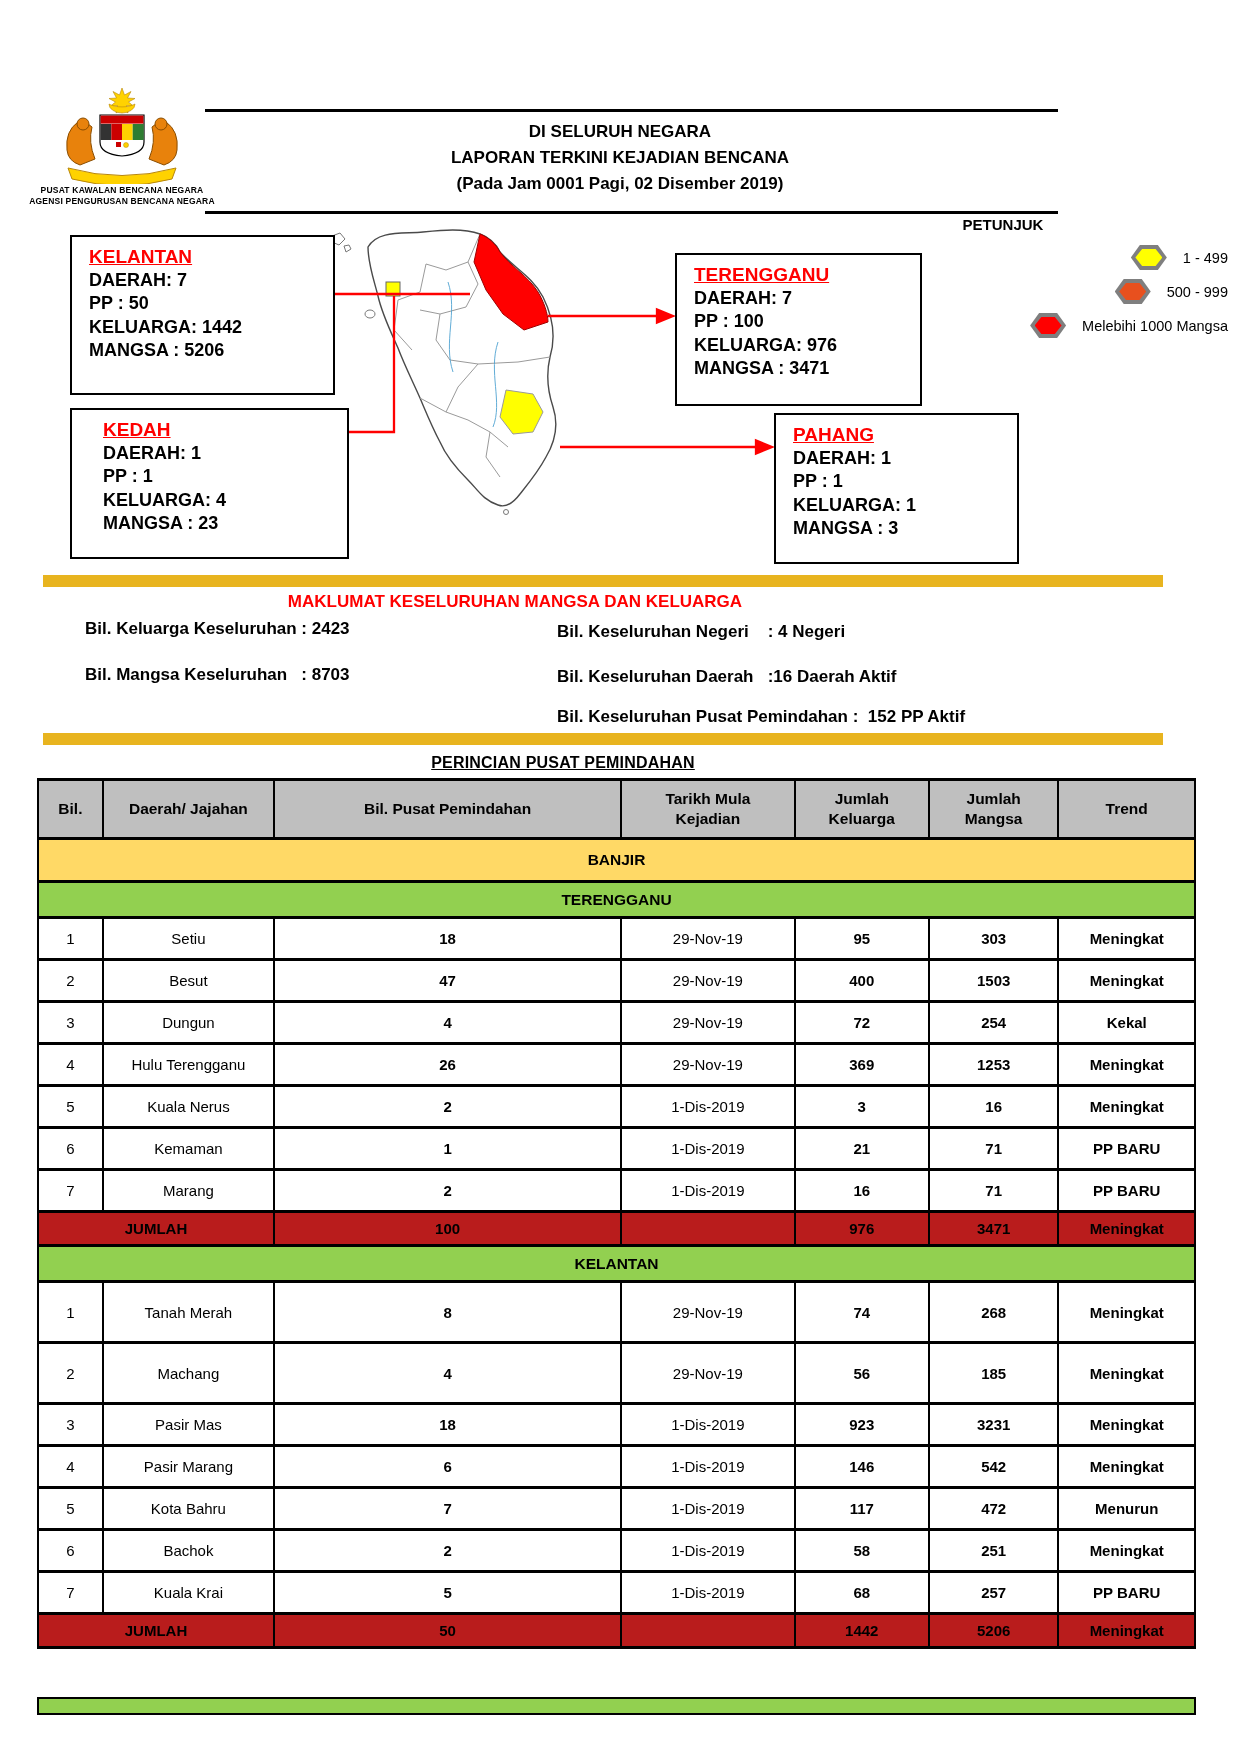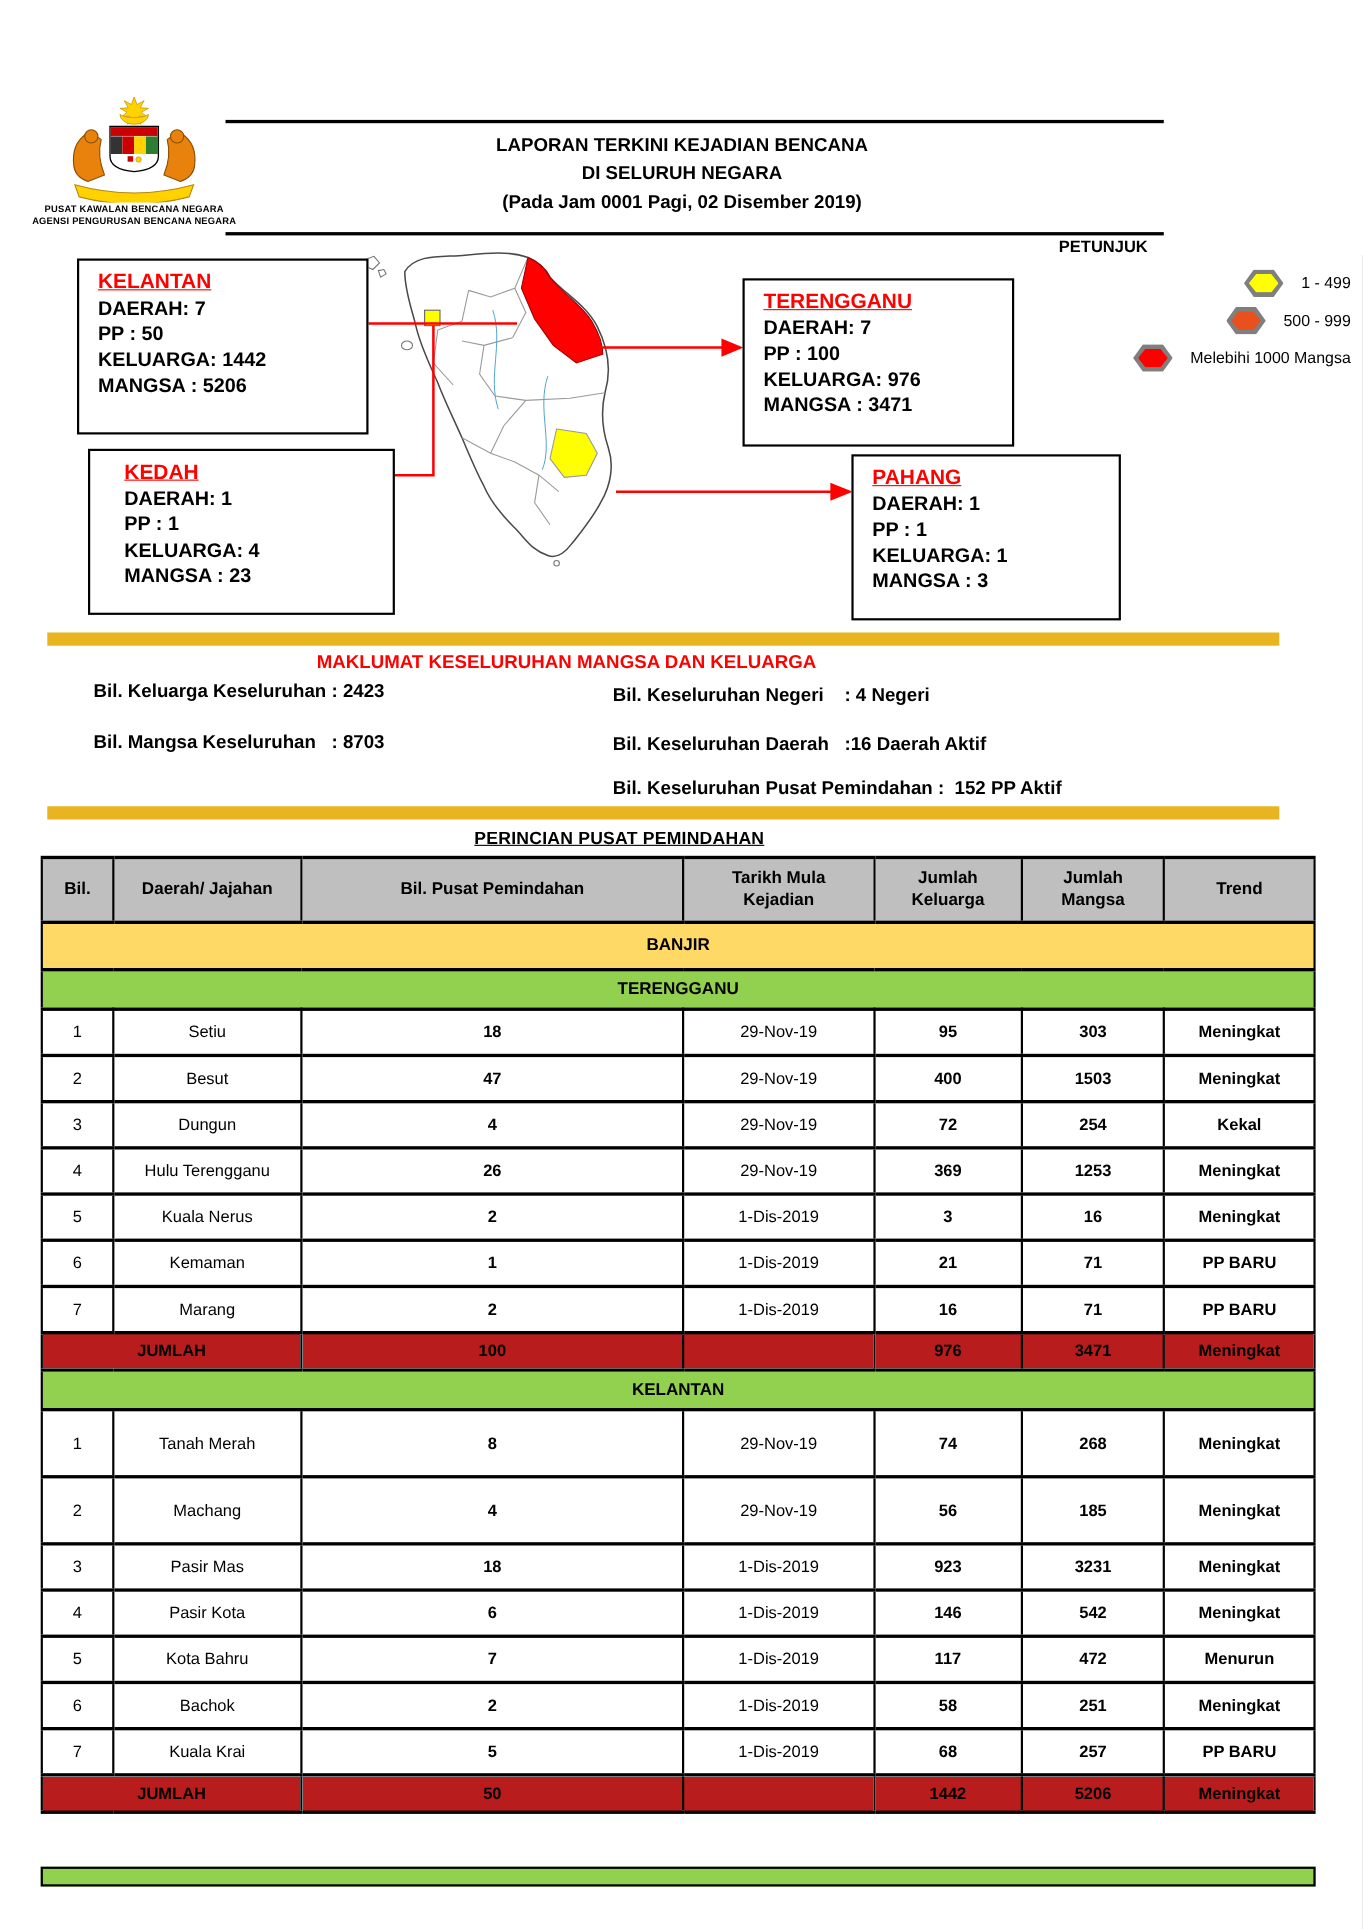--- a/index.html
+++ b/index.html
@@ -24,21 +24,21 @@
   .hex-outer{width:36px; height:25px; background:#7F7F7F; flex:0 0 36px;
       clip-path:polygon(25% 0,75% 0,100% 50%,75% 100%,25% 100%,0 50%);
       display:flex; align-items:center; justify-content:center;}
   .hex-inner{width:27px; height:17px;
       clip-path:polygon(25% 0,75% 0,100% 50%,75% 100%,25% 100%,0 50%);}
   .legend-label{margin-left:16px; font-size:14.5px;}
   
   .state-box{border:2.5px solid #000; background:#fff; padding:9px 6px 0 17px; z-index:5;}
   .box-kelantan{left:70px; top:235px; width:238px; height:147px;}
   .box-terengganu{left:675px; top:253px; width:220px; height:140px;}
-  .box-kedah{left:80px; top:408px; width:238px; height:138px;padding-left:31px;}
+  .box-kedah{left:70px; top:408px; width:238px; height:138px;padding-left:31px;}
   .box-pahang{left:774px; top:413px; width:218px; height:138px;}
   .state-name{color:#FF0000; font-weight:bold; font-size:19px; text-decoration:underline; margin-bottom:1px;}
   .state-line{font-weight:bold; font-size:18px; line-height:1.3; white-space:pre;}
   
   .map{left:328px; top:222px; width:322px; height:295px; z-index:1;}
   .arrows{left:0; top:200px; width:1239px; height:360px; z-index:3; pointer-events:none;}
   
   .goldbar{left:43px; width:1120px; height:12px; background:#E8B41F;}
   .bar1{top:575px;} .bar2{top:733px;}
   
@@ -94,22 +94,22 @@
       <path d="M12,80 q54,15 108,0 l-4,11 q-50,13 -100,0 Z" fill="#FFD200" stroke="#B8860B" stroke-width="1"></path>
     </svg>
   </div>
   <div class="abs org">
     <div>PUSAT KAWALAN BENCANA NEGARA</div>
     <div>AGENSI PENGURUSAN BENCANA NEGARA</div>
   </div>
 
   <div class="abs rule top"></div>
   <div class="abs title-block">
+    <div>DI SELURUH NEGARA</div>
     <div>LAPORAN TERKINI KEJADIAN BENCANA</div>
-    <div>DI SELURUH NEGARA</div>
     <div>(Pada Jam 0001 Pagi, 02 Disember 2019)</div>
   </div>
   <div class="abs rule bottom"></div>
 
   <div class="abs map">
     <svg width="322" height="295" viewBox="0 0 322 295">
 
       <path d="M4,14 l8,-3 5,6 -6,6 -7,-3 Z" fill="#fff" stroke="#777" stroke-width="1"></path>
       <path d="M16,24 l5,-1 2,4 -5,3 Z" fill="#fff" stroke="#777" stroke-width="1"></path>
       <ellipse cx="42" cy="92" rx="5" ry="4" fill="#fff" stroke="#777" stroke-width="1"></ellipse>
@@ -350,21 +350,21 @@
             <td class="c0">3</td>
             <td class="c1">Pasir Mas</td>
             <td class="c2">18</td>
             <td class="c3">1-Dis-2019</td>
             <td class="c4">923</td>
             <td class="c5">3231</td>
             <td class="c6">Meningkat</td>
           </tr>
           <tr>
             <td class="c0">4</td>
-            <td class="c1">Pasir Kota</td>
+            <td class="c1">Pasir Marang</td>
             <td class="c2">6</td>
             <td class="c3">1-Dis-2019</td>
             <td class="c4">146</td>
             <td class="c5">542</td>
             <td class="c6">Meningkat</td>
           </tr>
           <tr>
             <td class="c0">5</td>
             <td class="c1">Kota Bahru</td>
             <td class="c2">7</td>

